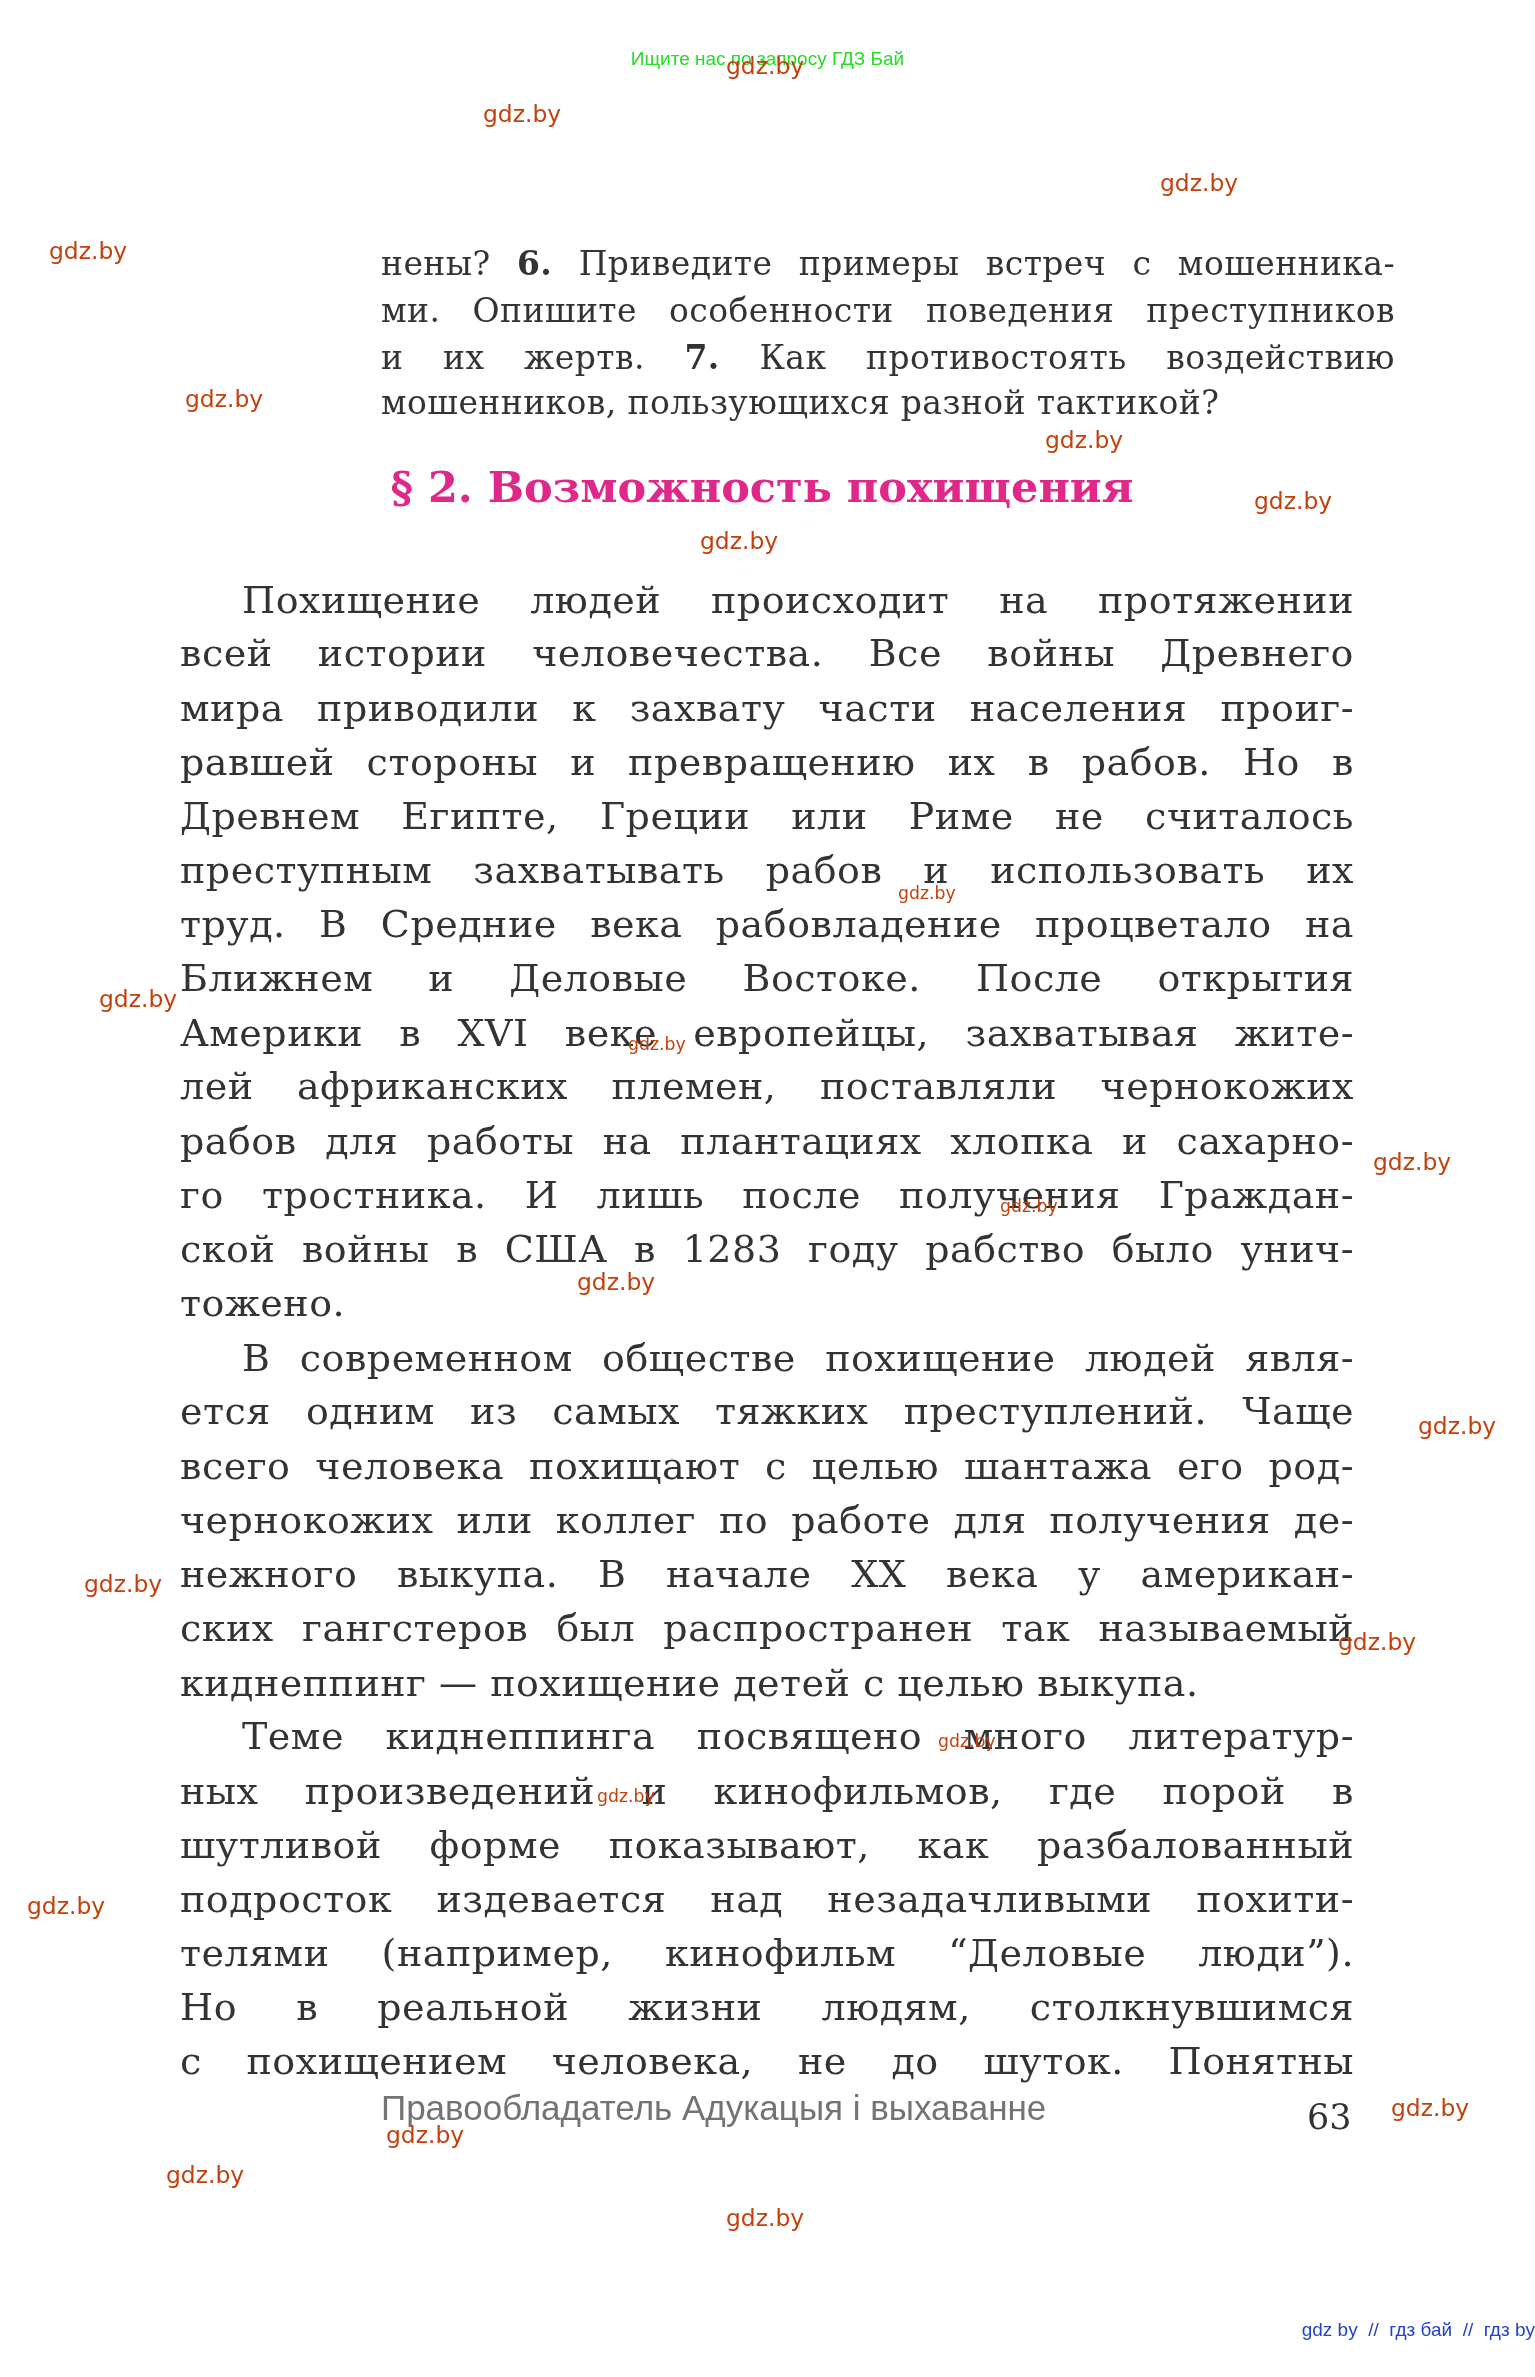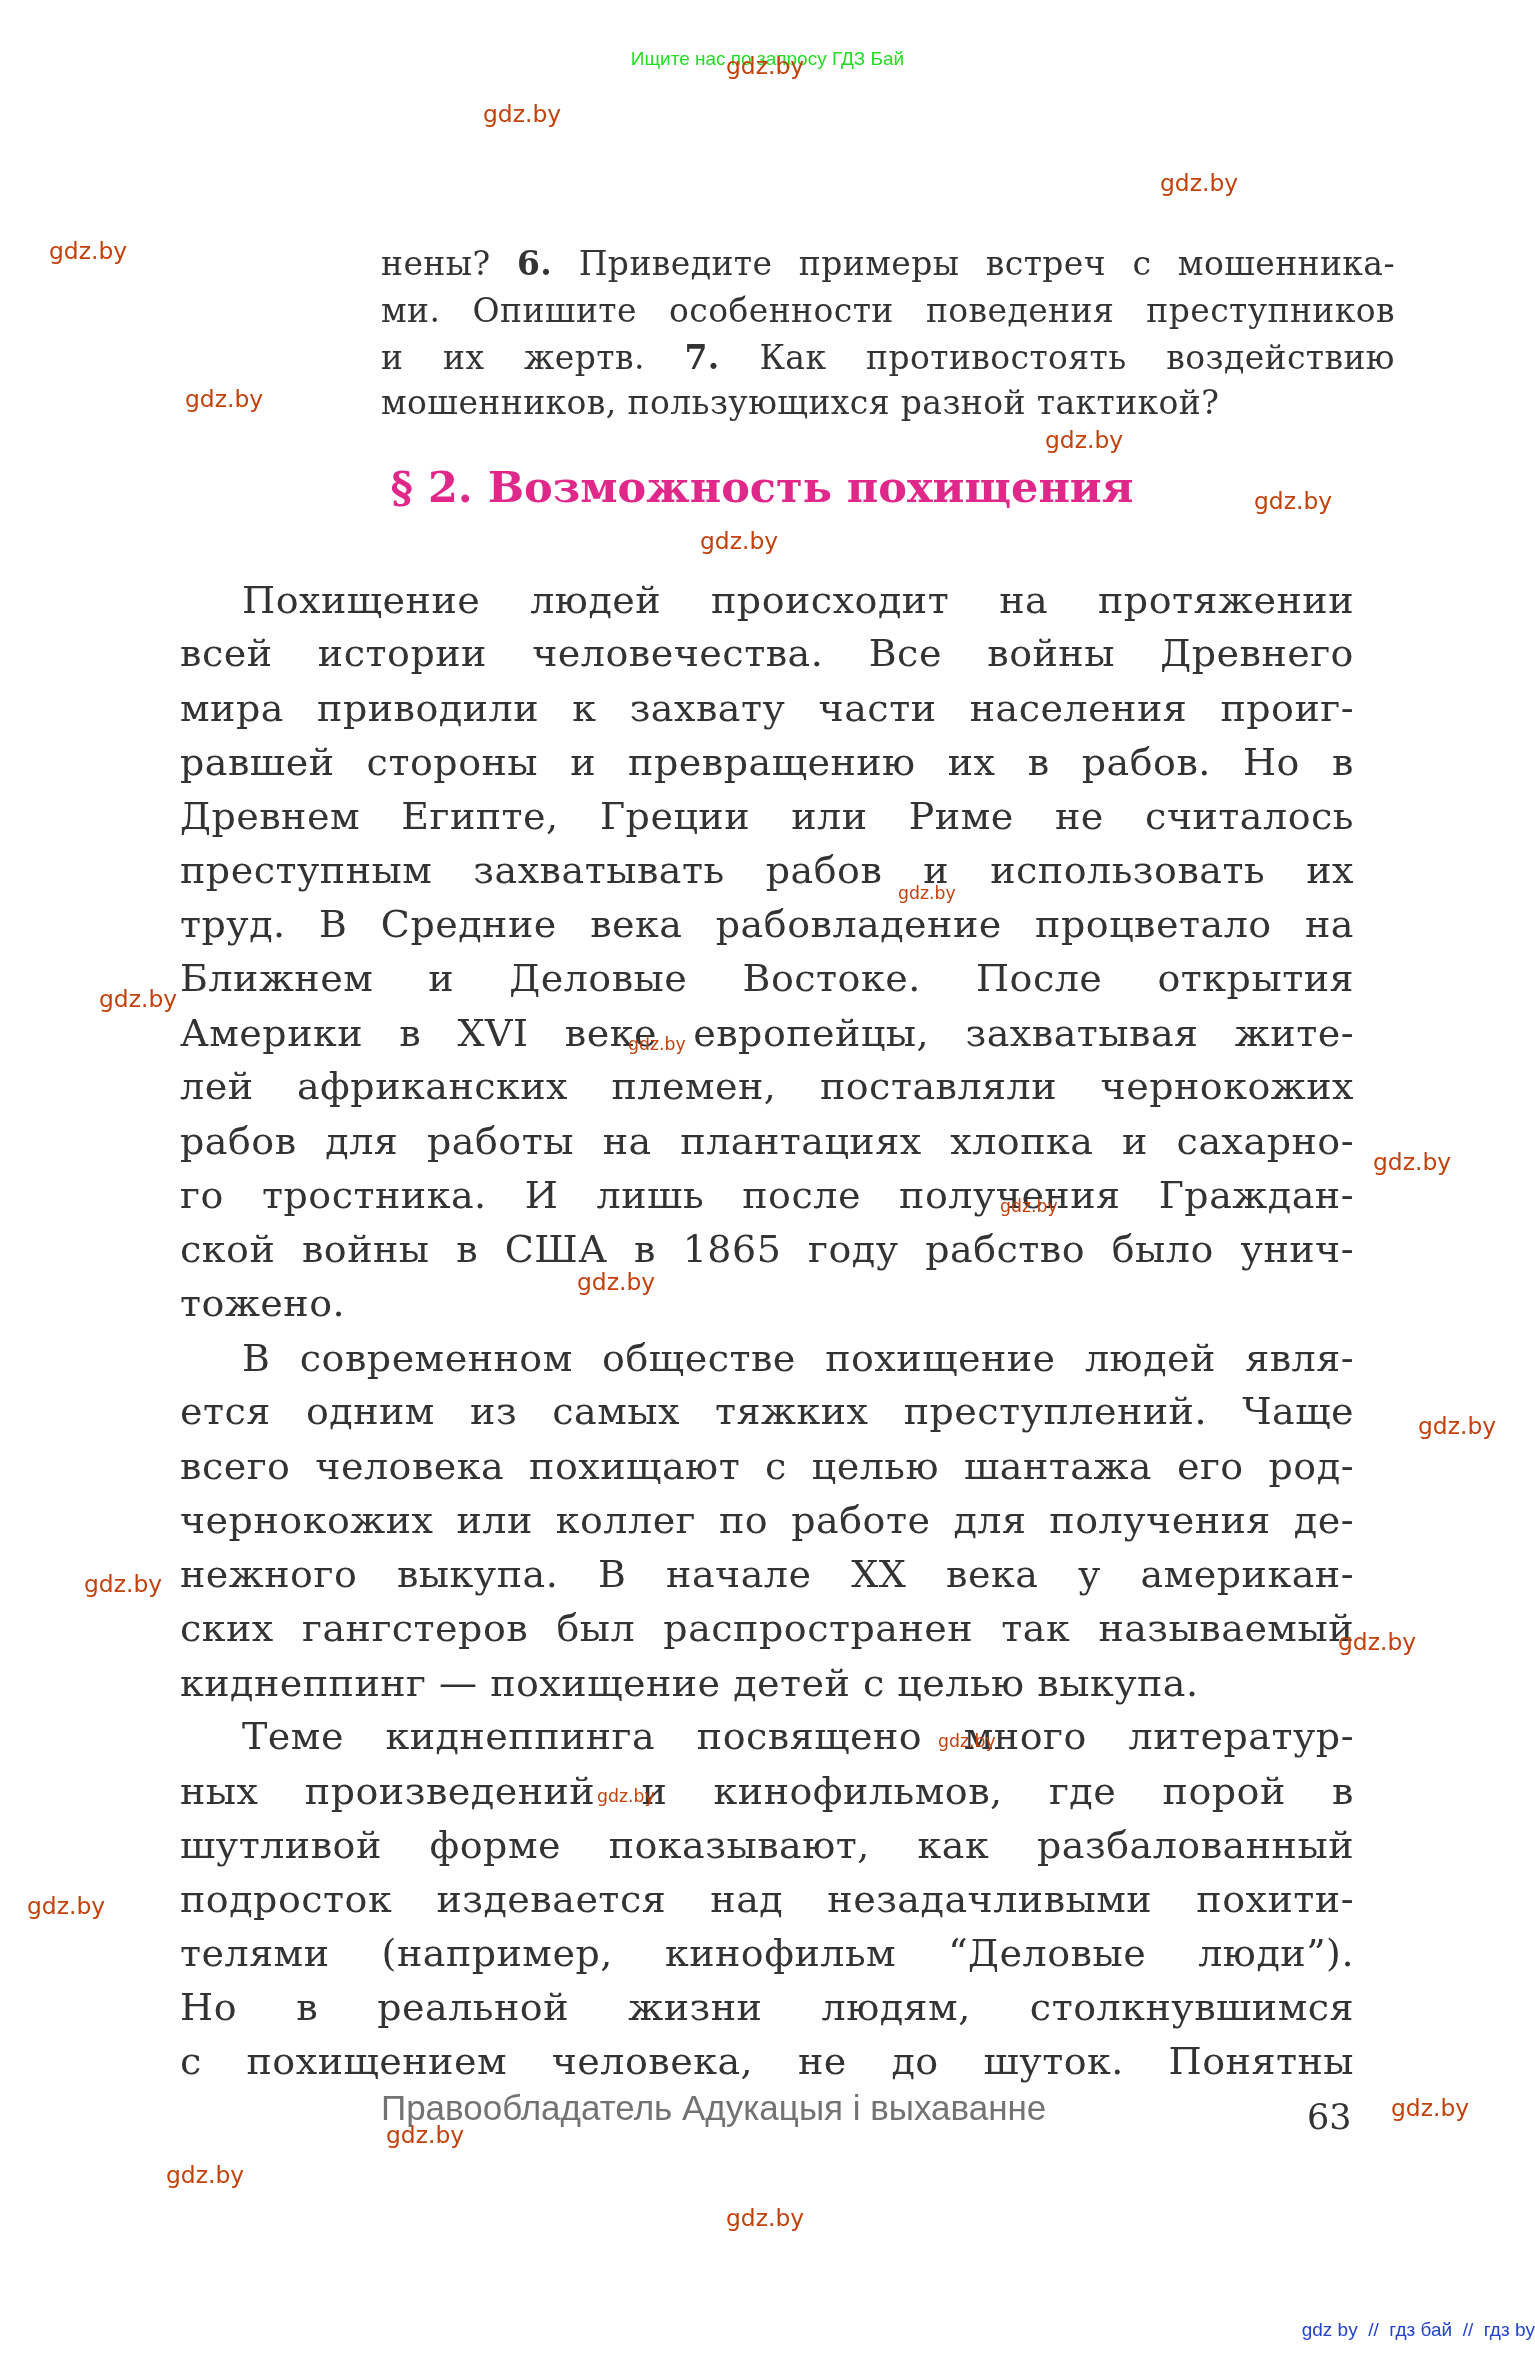--- a/index.html
+++ b/index.html
@@ -63,21 +63,21 @@
   <div class="abs b-line" style="top:689px">мира приводили к захвату части населения проиг-</div>
   <div class="abs b-line" style="top:743px">равшей стороны и превращению их в рабов. Но в</div>
   <div class="abs b-line" style="top:797px">Древнем Египте, Греции или Риме не считалось</div>
   <div class="abs b-line" style="top:851px">преступным захватывать рабов и использовать их</div>
   <div class="abs b-line" style="top:905px">труд. В Средние века рабовладение процветало на</div>
   <div class="abs b-line" style="top:959px">Ближнем и Деловые Востоке. После открытия</div>
   <div class="abs b-line" style="top:1014px">Америки в XVI веке европейцы, захватывая жите-</div>
   <div class="abs b-line" style="top:1067px">лей африканских племен, поставляли чернокожих</div>
   <div class="abs b-line" style="top:1122px">рабов для работы на плантациях хлопка и сахарно-</div>
   <div class="abs b-line" style="top:1176px">го тростника. И лишь после получения Граждан-</div>
-  <div class="abs b-line" style="top:1230px">ской войны в США в 1865 году рабство было унич-</div>
+  <div class="abs b-line" style="top:1230px">ской войны в США в 1283 году рабство было унич-</div>
   <div class="abs b-line last" style="top:1284px">тожено.</div>
   <div class="abs b-line indent" style="top:1339px">В современном обществе похищение людей явля-</div>
   <div class="abs b-line" style="top:1392px">ется одним из самых тяжких преступлений. Чаще</div>
   <div class="abs b-line" style="top:1447px">всего человека похищают с целью шантажа его род-</div>
   <div class="abs b-line" style="top:1501px">чернокожих или коллег по работе для получения де-</div>
   <div class="abs b-line" style="top:1555px">нежного выкупа. В начале XX века у американ-</div>
   <div class="abs b-line" style="top:1609px">ских гангстеров был распространен так называемый</div>
   <div class="abs b-line last" style="top:1664px">киднеппинг — похищение детей с целью выкупа.</div>
   <div class="abs b-line indent" style="top:1717px">Теме киднеппинга посвящено много литератур-</div>
   <div class="abs b-line" style="top:1772px">ных произведений и кинофильмов, где порой в</div>

